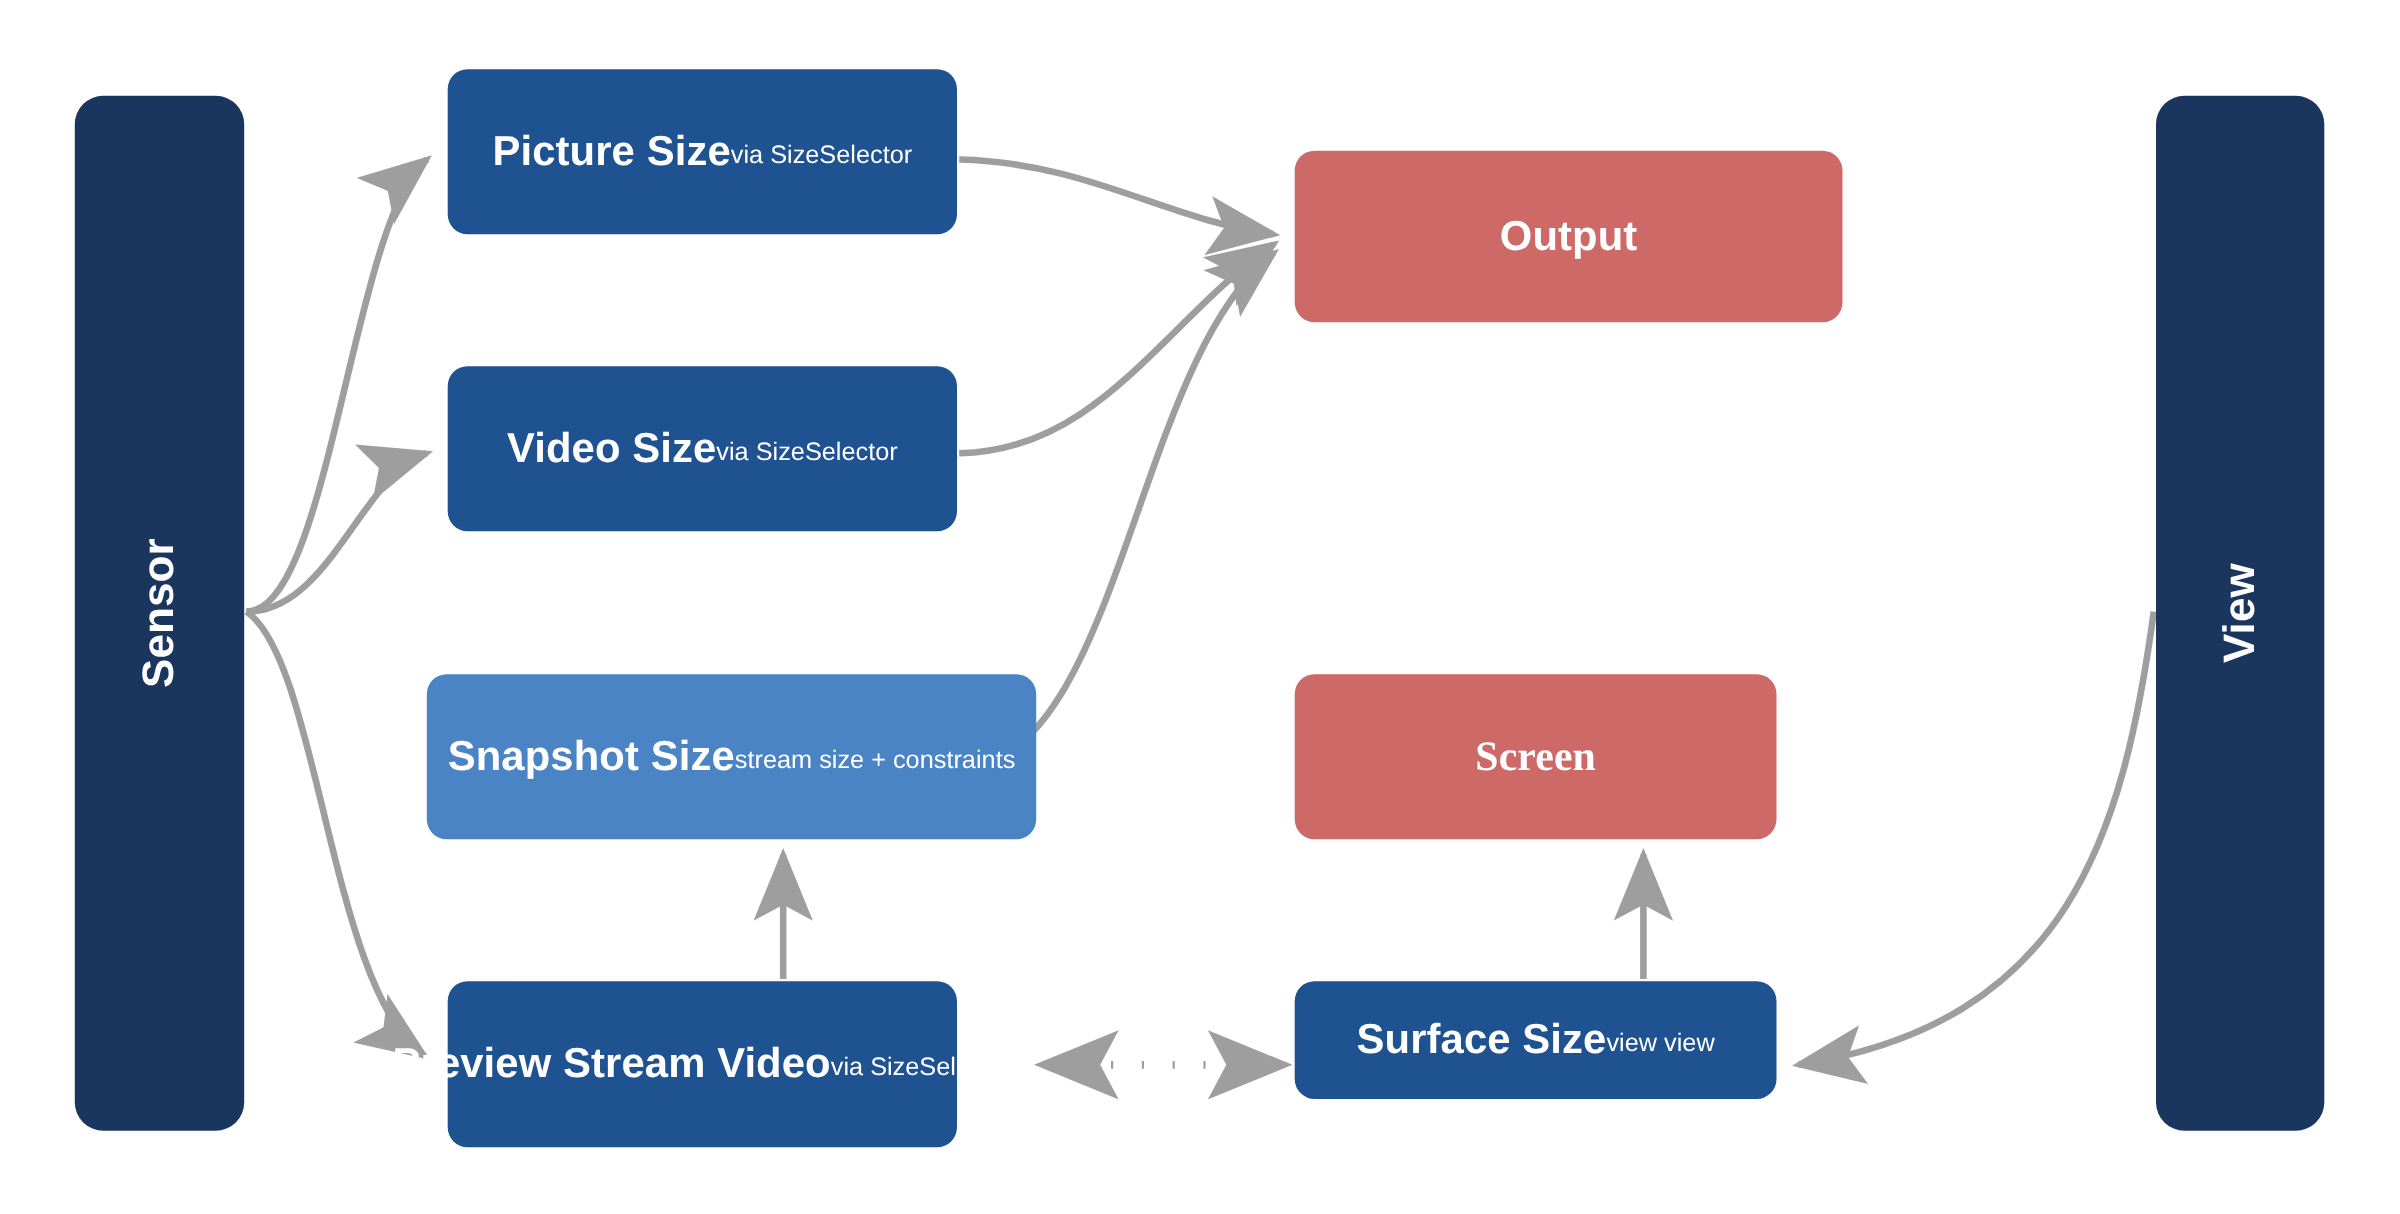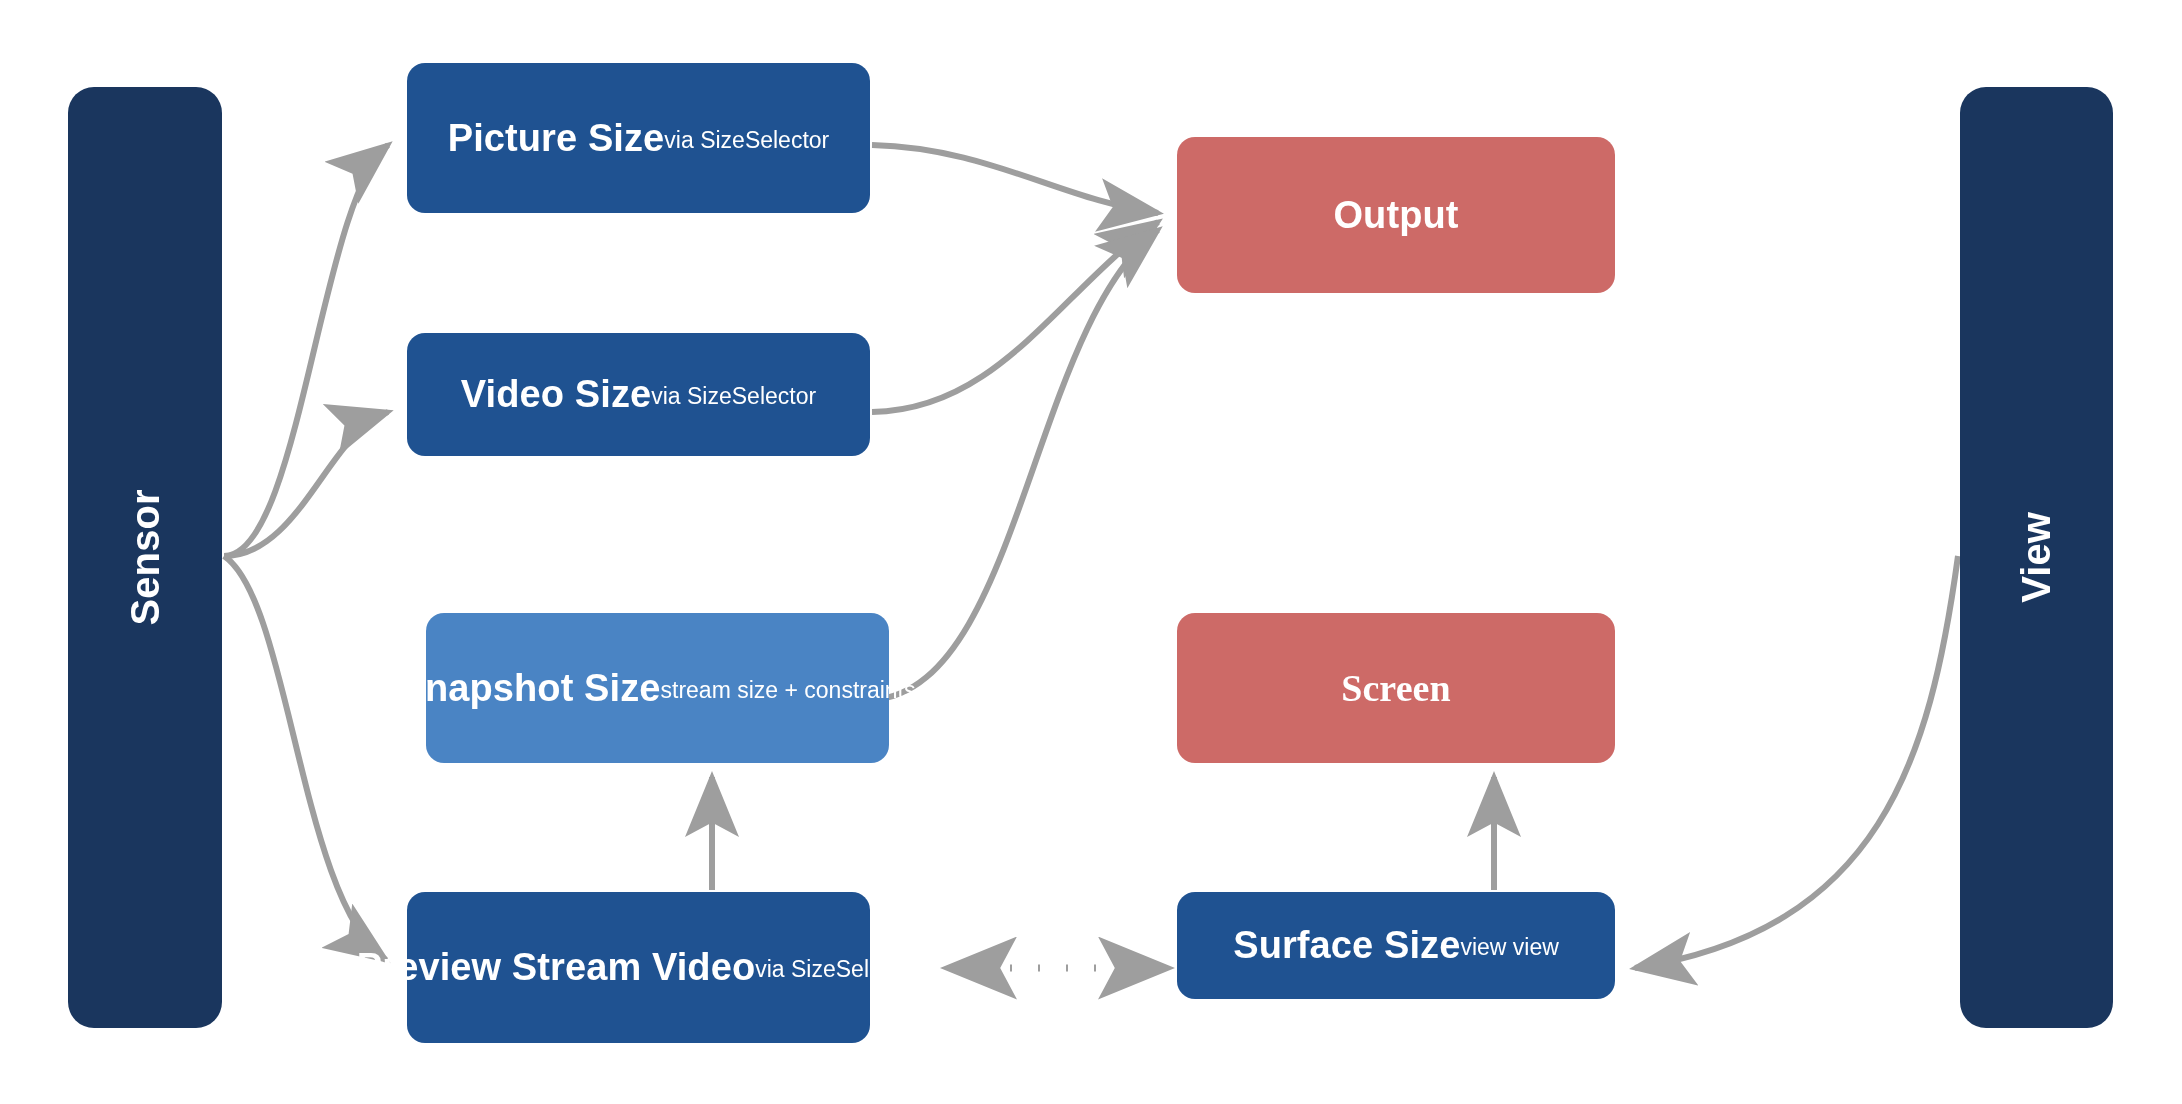--- a/index.html
+++ b/index.html
@@ -107,36 +107,36 @@
 
   <div class="node lane c-navy" style="left:68px; top:87px; width:154px; height:941px;">
     <span class="title">Sensor</span>
   </div>
 
   <div class="node c-blue" style="left:407px; top:63px; width:463px; height:150px;">
     <span class="title">Picture Size</span>
     <span class="subtitle">via SizeSelector</span>
   </div>
 
-  <div class="node c-blue" style="left:407px; top:333px; width:463px; height:123px;">
+  <div class="node c-blue" style="left:407px; top:333px; width:463px; height:150px;">
     <span class="title">Video Size</span>
     <span class="subtitle">via SizeSelector</span>
   </div>
 
-  <div class="node c-ltblue" style="left:426px; top:613px; width:463px; height:150px;">
+  <div class="node c-ltblue" style="left:388px; top:613px; width:554px; height:150px;">
     <span class="title">Snapshot Size</span>
     <span class="subtitle">stream size + constraints</span>
   </div>
 
   <div class="node c-blue" style="left:407px; top:892px; width:463px; height:151px;">
     <span class="title">Preview Stream Video</span>
     <span class="subtitle">via SizeSelector</span>
   </div>
 
-  <div class="node c-red" style="left:1177px; top:137px; width:438px; height:156px;">
+  <div class="node c-red" style="left:1177px; top:137px; width:498px; height:156px;">
     <span class="title">Output</span>
   </div>
 
   <div class="node c-red" style="left:1177px; top:613px; width:438px; height:150px;font-family:Liberation Serif, serif;">
     <span class="title">Screen</span>
   </div>
 
   <div class="node c-blue" style="left:1177px; top:892px; width:438px; height:107px;">
     <span class="title">Surface Size</span>
     <span class="subtitle">view view</span>

